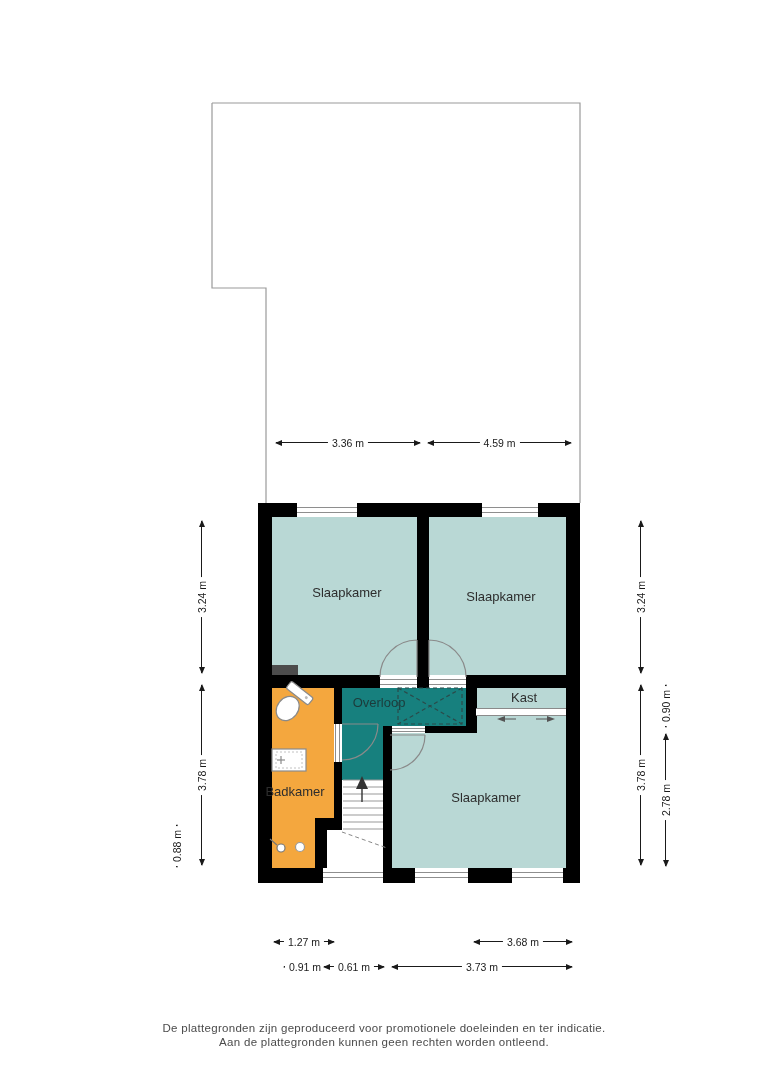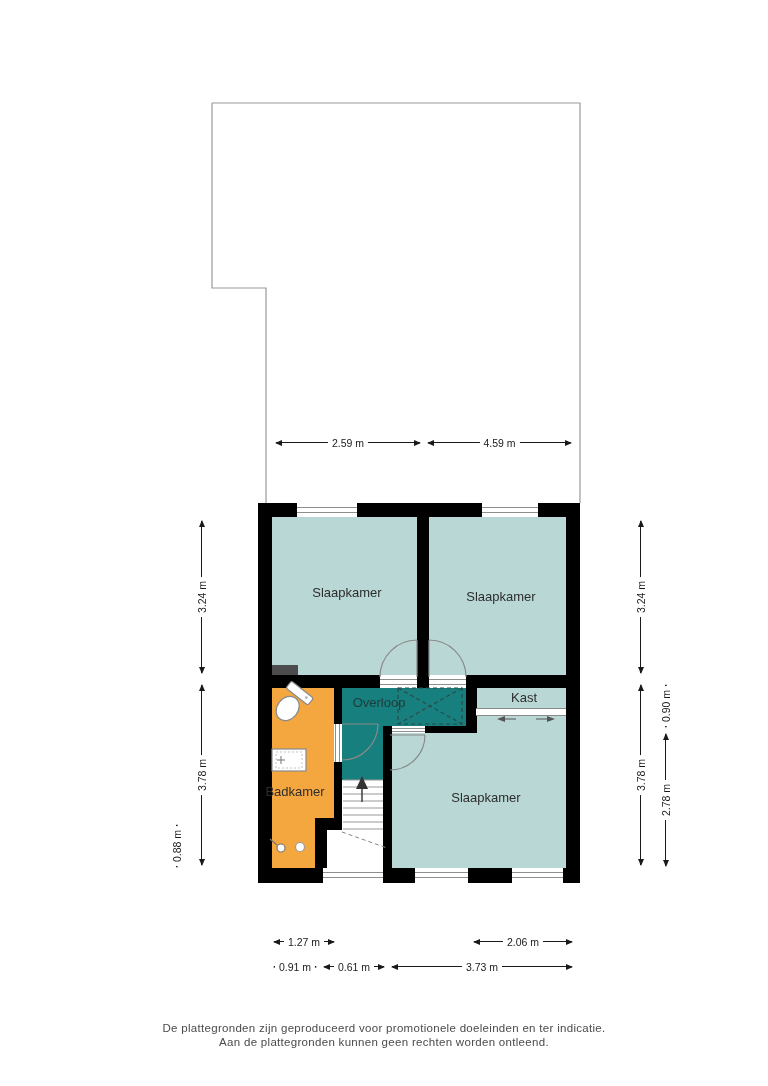--- a/index.html
+++ b/index.html
@@ -151,21 +151,21 @@
   <span class="roomlbl" style="left:501px;top:596px;">Slaapkamer</span>
   <span class="roomlbl on-dark" style="left:379px;top:702px;">Overloop</span>
   <span class="roomlbl" style="left:524px;top:697px;">Kast</span>
   <span class="roomlbl" style="left:295px;top:791px;">Badkamer</span>
   <span class="roomlbl" style="left:486px;top:797px;">Slaapkamer</span>
 
   <div class="dimh" style="left:275px;top:437px;width:146px;">
     <div class="line"></div>
       <div class="a-l"></div>
       <div class="a-r"></div>
-    <span class="lbl">2.59 m</span>
+    <span class="lbl">3.36 m</span>
   </div>
   <div class="dimh" style="left:427px;top:437px;width:145px;">
     <div class="line"></div>
       <div class="a-l"></div>
       <div class="a-r"></div>
     <span class="lbl">4.59 m</span>
   </div>
 
   <div class="dimv" style="left:196px;top:520px;height:154px;">
     <div class="line"></div>
@@ -214,23 +214,23 @@
   <div class="dimh" style="left:273px;top:936px;width:62px;">
     <div class="line"></div>
       <div class="a-l"></div>
       <div class="a-r"></div>
     <span class="lbl">1.27 m</span>
   </div>
   <div class="dimh" style="left:473px;top:936px;width:100px;">
     <div class="line"></div>
       <div class="a-l"></div>
       <div class="a-r"></div>
-    <span class="lbl">2.06 m</span>
-  </div>
-  <div class="dimh" style="left:273px;top:961px;width:44px;">
+    <span class="lbl">3.68 m</span>
+  </div>
+  <div class="dimh" style="left:283px;top:961px;width:44px;">
     <div class="line"></div>
       <div class="a-l"></div>
       <div class="a-r"></div>
     <span class="lbl">0.91 m</span>
   </div>
   <div class="dimh" style="left:323px;top:961px;width:62px;">
     <div class="line"></div>
       <div class="a-l"></div>
       <div class="a-r"></div>
     <span class="lbl">0.61 m</span>

